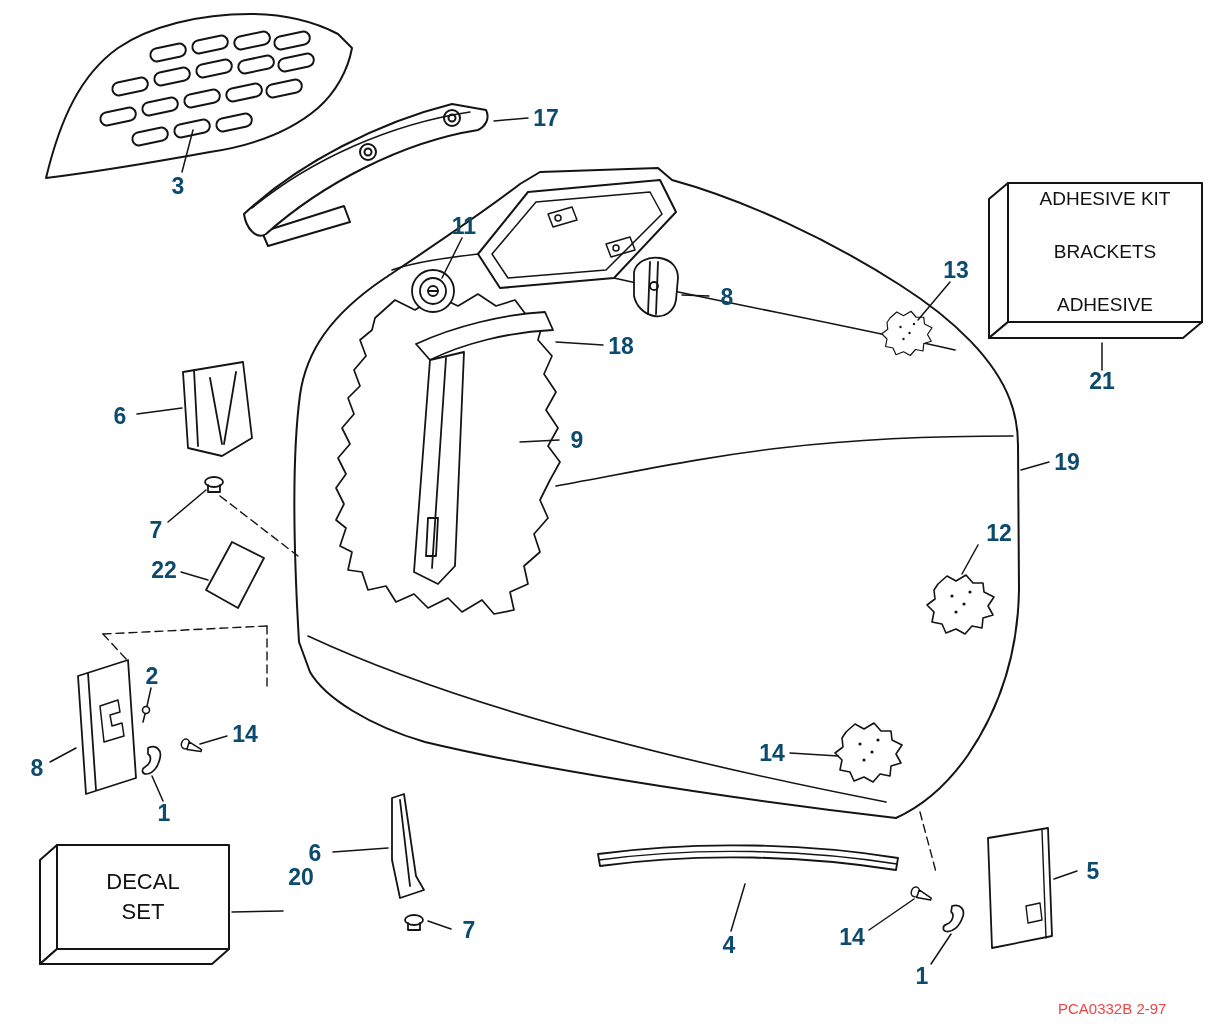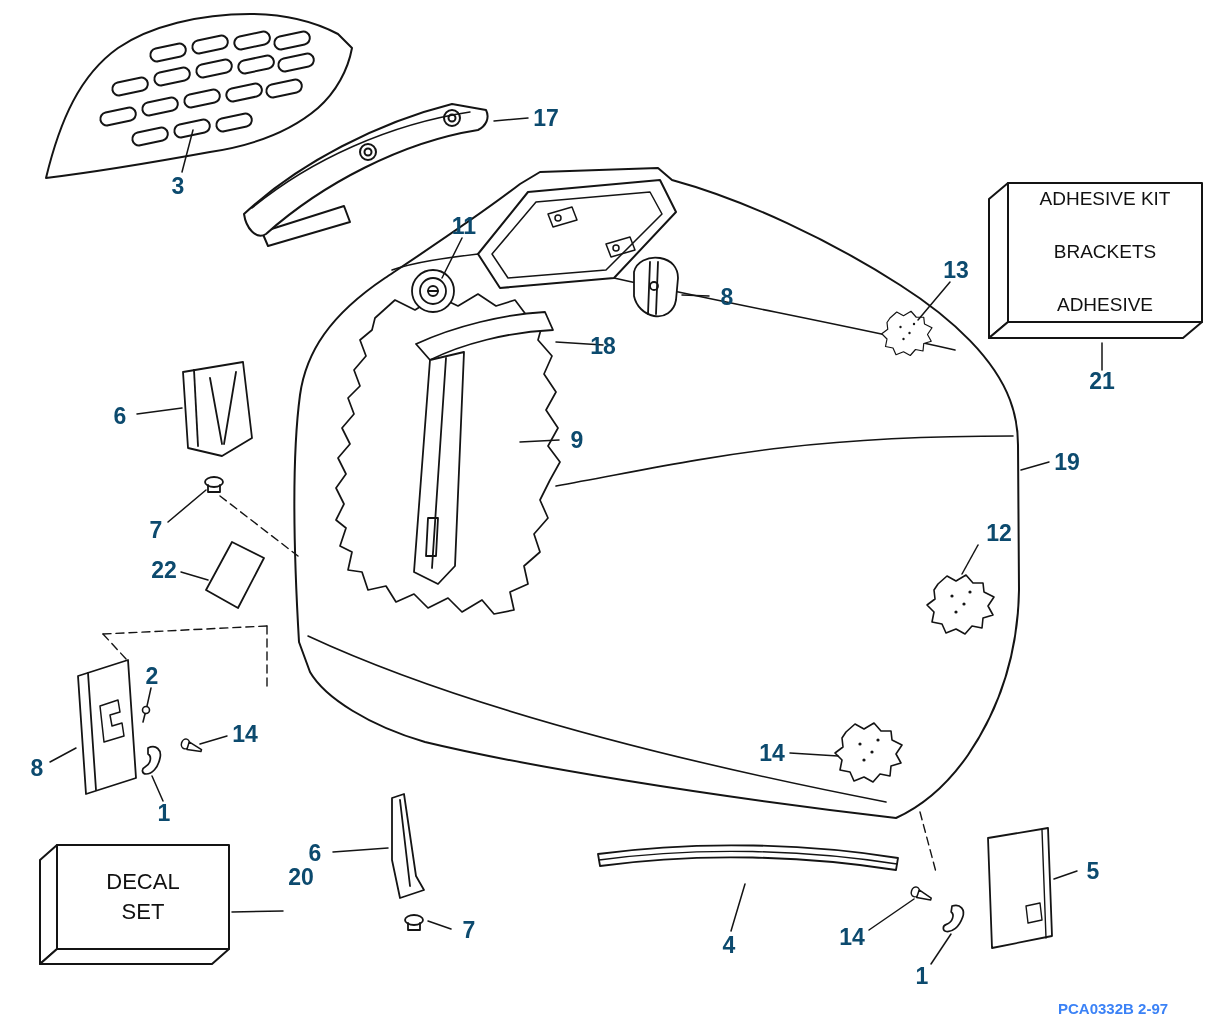--- a/index.html
+++ b/index.html
@@ -5,21 +5,21 @@
   html,body{margin:0;padding:0;background:#fff;}
   .canvas{position:relative;width:1227px;height:1024px;background:#ffffff;overflow:hidden;
           font-family:"Liberation Sans", sans-serif;}
   .art{position:absolute;left:0;top:0;}
   .callout{position:absolute;transform:translate(-50%,-50%);
            font-weight:bold;font-size:23px;color:#0c4a6e;white-space:nowrap;text-align:center;}
   .box-text{position:absolute;display:flex;flex-direction:column;align-items:center;
             justify-content:center;text-align:center;color:#111;}
   .box-text.adhesive{left:1008px;top:183px;width:194px;height:139px;font-size:19px;line-height:1.3;gap:28px;}
   .box-text.decal{left:57px;top:845px;width:172px;height:104px;font-size:22px;line-height:1.35;}
-  .code{position:absolute;left:1058px;top:1000px;font-size:15px;font-weight:bold;color:#3b82f6;}
+  .code{position:absolute;left:1058px;top:1000px;font-size:15px;font-weight:normal;color:#ef4444;}
 </style>
 </head>
 <body>
 
 <div class="canvas">
 
   <svg class="art" width="1227" height="1024" viewBox="0 0 1227 1024" fill="none" stroke="#141414" stroke-width="2" stroke-linejoin="round" stroke-linecap="round">
 
     <g>
       <path d="M 46,178 C 60,120 80,75 118,48 C 150,26 200,14 250,14 C 285,14 315,22 338,34 L 352,48 C 348,70 336,92 318,108 C 290,132 250,146 210,152 C 155,162 95,172 46,178 Z" fill="#fff"></path>
@@ -227,21 +227,21 @@
       <path d="M 57,949 L 40,964 L 212,964 L 229,949 Z" fill="#fff"></path>
       <path d="M 57,845 L 229,845 L 229,949 L 57,949 Z" fill="#fff"></path>
     </g>
   </svg>
 
   <div class="callout" style="left:178px;top:186px">3</div>
   <div class="callout" style="left:546px;top:118px">17</div>
   <div class="callout" style="left:464px;top:226px">11</div>
   <div class="callout" style="left:727px;top:297px">8</div>
   <div class="callout" style="left:956px;top:270px">13</div>
-  <div class="callout" style="left:603px;top:346px">18</div>
+  <div class="callout" style="left:621px;top:346px">18</div>
   <div class="callout" style="left:120px;top:416px">6</div>
   <div class="callout" style="left:577px;top:440px">9</div>
   <div class="callout" style="left:1067px;top:462px">19</div>
   <div class="callout" style="left:156px;top:530px">7</div>
   <div class="callout" style="left:999px;top:533px">12</div>
   <div class="callout" style="left:164px;top:570px">22</div>
   <div class="callout" style="left:152px;top:676px">2</div>
   <div class="callout" style="left:245px;top:734px">14</div>
   <div class="callout" style="left:37px;top:768px">8</div>
   <div class="callout" style="left:164px;top:813px">1</div>

